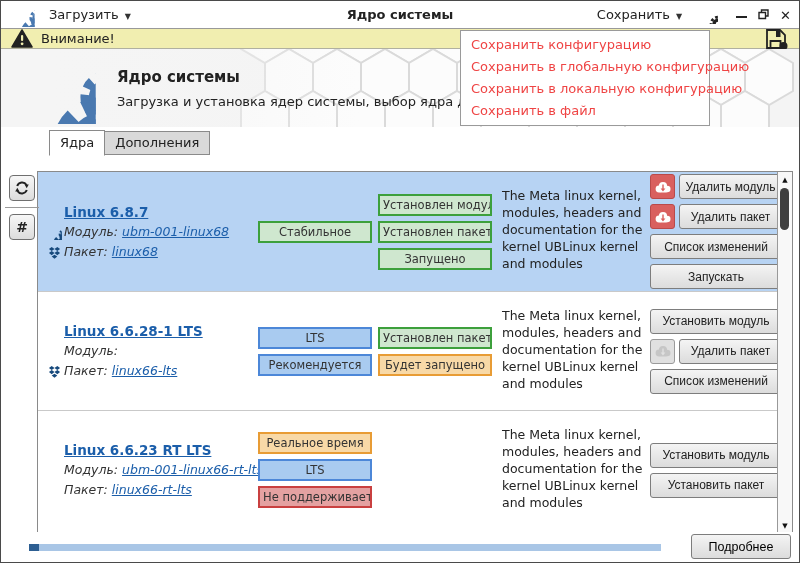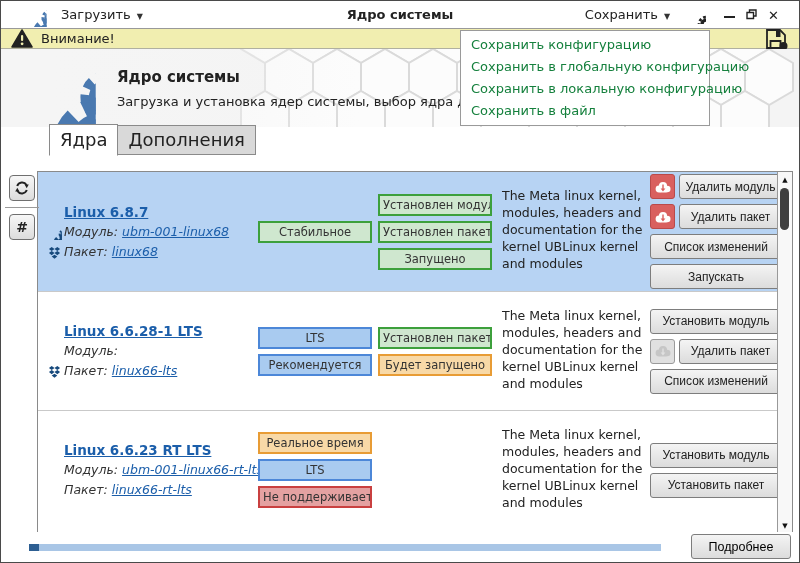--- a/index.html
+++ b/index.html
@@ -1,53 +1,53 @@
 <!DOCTYPE html>
 <html><head>
 <meta charset="utf-8">
 <style>
   * { box-sizing: border-box; margin: 0; padding: 0; }
   html,body { background:#e8e8e8; }
   body { font-family:"DejaVu Sans","Liberation Sans",sans-serif; color:#222; }
   .window { position:relative; width:800px; height:563px; background:#fff; border:1px solid #4a4a4a; overflow:hidden; }
 
   
-  .titlebar { position:relative; height:28px; background:#fff; border-bottom:1px solid #999; display:flex; align-items:center; padding:0 20px; }
+  .titlebar { position:relative; height:28px; background:#fff; border-bottom:1px solid #999; display:flex; align-items:center; padding:0 8px; }
   .tb-title { position:absolute; left:0; right:0; text-align:center; font-size:13px; font-weight:bold; pointer-events:none; }
   .menu-btn { display:flex; align-items:center; gap:6px; font-size:13px; padding:2px 4px; cursor:default; }
   .chevron-down::after { content:"\25BC"; font-size:8px; color:#333; }
   .tb-right { margin-left:auto; display:flex; align-items:center; gap:14px; }
   .winctl { display:flex; align-items:center; gap:10px; margin-left:4px; }
   .min-icon { width:11px; height:11px; position:relative; }
   .min-icon::after { content:""; position:absolute; left:0; right:0; bottom:2px; height:2px; background:#222; }
   .close-icon::after { content:"\2715"; font-size:13px; font-weight:bold; color:#222; }
   .gear-cluster { color:#4a79b0; }
 
   
   .warnbar { position:relative; height:20px; background:#f1eeb0; border-bottom:1px solid #b0b0a0; display:flex; align-items:center; padding:0 10px; }
   .warn-text { font-size:13px; margin-left:8px; }
   .warn-save { margin-left:auto; }
 
   
   .savemenu { position:absolute; left:459px; top:29px; width:250px; background:#fff; border:1px solid #9a9a9a; z-index:100; padding:3px 0; }
-  .mitem { font-size:13px; padding:2px 10px; height:22px; line-height:18px; color:#15803d; white-space:nowrap; }
+  .mitem { font-size:13px; padding:2px 10px; height:22px; line-height:18px; color:#ef4444; white-space:nowrap; }
 
   
   .header { position:relative; height:78px; background:#f4f4f4; overflow:hidden; }
   .hexbg { position:absolute; inset:0; }
   .hexfade { position:absolute; inset:0; background:linear-gradient(90deg,#f5f5f5 6%, rgba(245,245,245,0) 45%); }
   .header-content { position:relative; display:flex; align-items:center; height:100%; }
   .header-logo { margin-left:14px; color:#4a79b0; flex:none; }
   .header-text { margin-left:16px; }
   .header-title { font-size:15px; font-weight:bold; margin-bottom:8px; }
   .header-sub { font-size:13px; }
 
   
   .tabsbar { height:28px; background:#fff; display:flex; align-items:flex-end; padding-left:48px; position:relative; z-index:2; }
-  .tab { font-size:18px; border:1px solid #8a8a8a; padding:3px 10px 4px; background:#d9d9d9; margin-right:-1px; }
+  .tab { font-size:13px; border:1px solid #8a8a8a; padding:3px 10px 4px; background:#d9d9d9; margin-right:-1px; }
   .tab.active { background:#fff; border-bottom:1px solid #fff; margin-bottom:-1px; padding:4px 10px 5px; position:relative; z-index:3; }
 
   
   .sidebtns { position:absolute; left:8px; top:174px; width:26px; z-index:5; }
   .sbtn { width:26px; height:26px; border:1px solid #6f6f6f; border-radius:4px; background:linear-gradient(#f7f7f7,#dcdcdc); display:flex; align-items:center; justify-content:center; font-weight:bold; font-size:14px; color:#222; }
   .side-sep { height:1px; background:#9a9a9a; margin:6px -4px; }
 
   
   .listbox { position:absolute; left:36px; top:170px; width:756px; height:363px; border:1px solid #8a8a8a; background:#fff; display:flex; }
   .rows { flex:1; overflow:hidden; }

